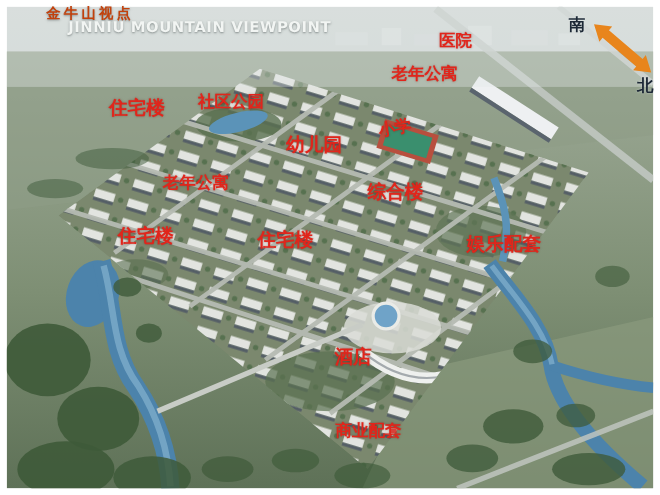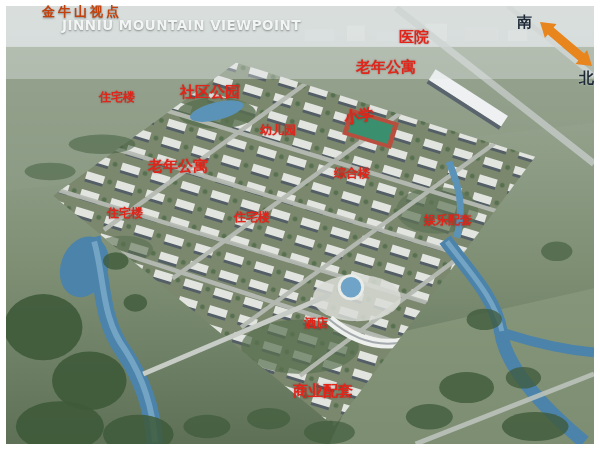--- a/index.html
+++ b/index.html
@@ -7,21 +7,21 @@
          font-family:"DejaVu Sans","Liberation Sans",sans-serif;}
   .photo{position:absolute;left:6px;top:6px;width:588px;height:438px;overflow:hidden;}
   .photo svg{display:block;width:100%;height:100%;}
   .overlay{position:absolute;left:0;top:0;width:600px;height:450px;pointer-events:none;}
   .title-zh{position:absolute;left:42px;top:3px;color:#c2410c;font-size:13px;font-weight:bold;
             letter-spacing:3px;text-shadow:0 1px 2px rgba(60,70,70,.55);white-space:nowrap;}
   .title-en{position:absolute;left:42px;top:17px;color:#f2f5f3;font-size:13.5px;font-weight:bold;
             letter-spacing:.5px;text-shadow:0 1px 2px rgba(60,70,70,.55);white-space:nowrap;padding-left:20px;}
   .map-label{position:absolute;color:#e1251b;font-weight:bold;font-size:15px;line-height:1;
              white-space:nowrap;text-shadow:0 0 2px rgba(110,10,5,.45);}
-  .fs14{font-size:12px;}
+  .fs14{font-size:17px;}
   .compass-char{position:absolute;color:#1c2836;font-size:15px;font-weight:bold;
                 text-shadow:0 0 2px rgba(230,235,235,.6);}
   .compass-svg{position:absolute;left:515px;top:8px;width:85px;height:87px;}
 </style>
 </head>
 <body>
 
 <div class="frame">
 
   <div class="photo">
@@ -150,21 +150,21 @@
     <div class="map-label fs14" style="left:99px;top:91px;">住宅楼</div>
     <div class="map-label" style="left:180px;top:85px;">社区公园</div>
     <div class="map-label fs14" style="left:260px;top:124px;">幼儿园</div>
     <div class="map-label" style="left:344px;top:109px;transform:rotate(-10deg);">小学</div>
     <div class="map-label" style="left:148px;top:159px;">老年公寓</div>
     <div class="map-label fs14" style="left:334px;top:167px;">综合楼</div>
     <div class="map-label fs14" style="left:107px;top:207px;">住宅楼</div>
     <div class="map-label fs14" style="left:234px;top:211px;">住宅楼</div>
     <div class="map-label fs14" style="left:424px;top:214px;">娱乐配套</div>
     <div class="map-label fs14" style="left:304px;top:317px;">酒店</div>
-    <div class="map-label" style="left:293px;top:384px;">商业配套</div>
+    <div class="map-label" style="left:305px;top:384px;">商业配套</div>
 
     <svg class="compass-svg" viewBox="515 8 85 87">
       <polygon points="540,22 544.9,37.9 547.8,34.4 578.4,60.4 575.5,63.9 592,66 587.1,50.1 584.2,53.6 553.6,27.6 556.5,24.1" fill="#e8851c"></polygon>
     </svg>
     <span class="compass-char" style="left:517px;top:13px;">南</span>
     <span class="compass-char" style="left:579px;top:69px;">北</span>
   </div>
 </div>
 
 </body></html>

